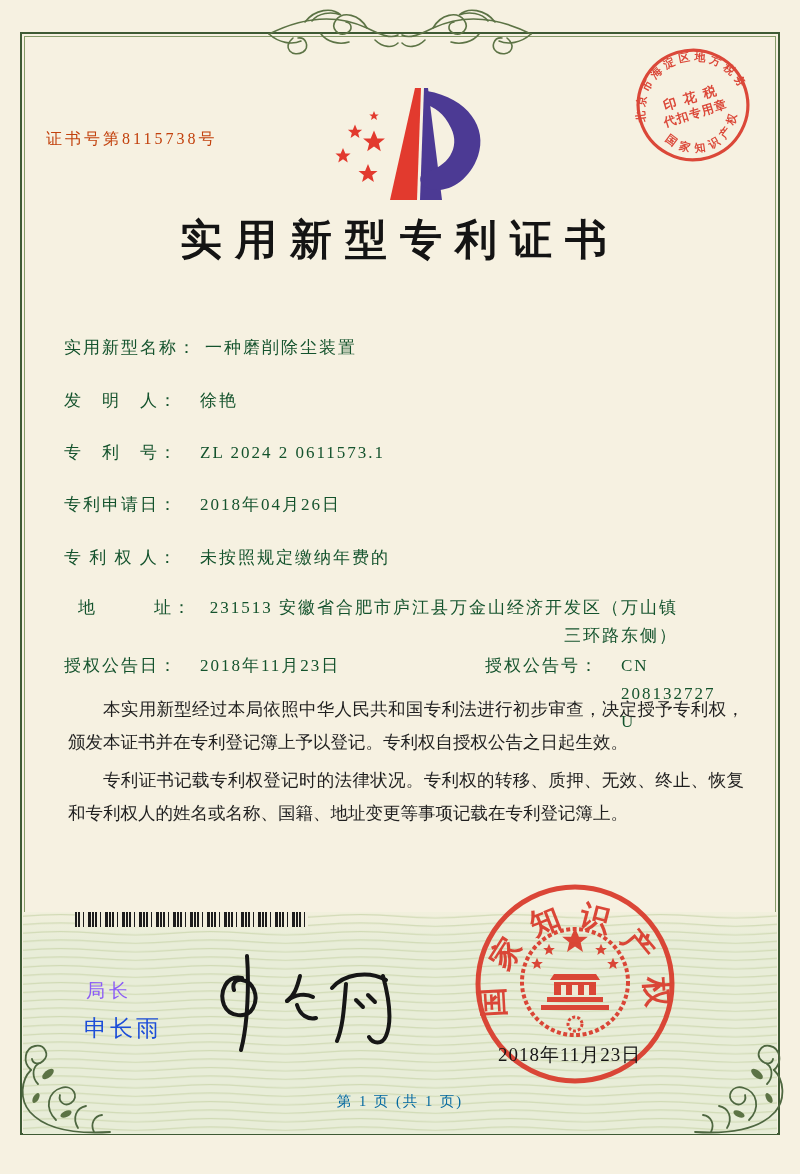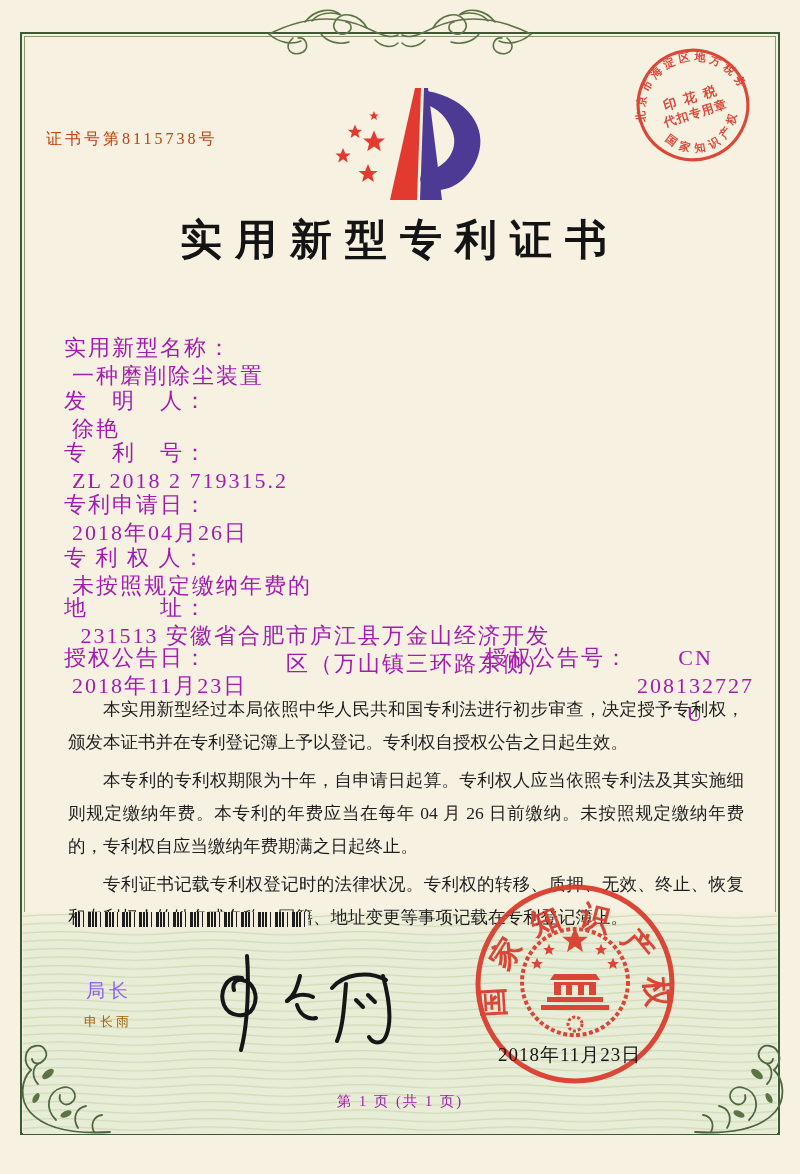--- a/index.html
+++ b/index.html
@@ -36,52 +36,52 @@
     position:absolute;left:634px;top:46px;width:118px;height:118px;
     transform:rotate(-17deg);z-index:3;opacity:.92;
   }
   .title{
     position:absolute;left:0;top:212px;width:100%;text-align:center;
     font-size:42px;font-weight:bold;letter-spacing:13px;color:#141414;z-index:2;
   }
   
   .fields{position:absolute;left:64px;top:332px;width:690px;z-index:2;}
   .frow{position:absolute;left:0;display:flex;align-items:flex-start;
-        font-size:22px;letter-spacing:2px;line-height:28px;color:#a21caf;flex-direction:column;}
+        font-size:17px;letter-spacing:2px;line-height:28px;color:#14532d;}
   .frow .lbl{flex:0 0 auto;min-width:128px;}
   .frow .val{margin-left:8px;}
   .r1{top:2px;}.r2{top:55px;}.r3{top:107px;}.r4{top:159px;}.r5{top:212px;}
-  .r6{top:262px;text-align:right;}.r7{top:312px;text-align:center;}
+  .r6{top:262px;text-align:right;}.r7{top:320px;}
   .r6 .val{max-width:478px;}
   .grant-no{position:absolute;left:421px;top:0;display:flex;}
   
   .bodytext{
     position:absolute;left:63px;top:688px;width:686px;z-index:2;
     font-size:17.5px;line-height:33px;color:#1f1f1f;text-align:justify;
   }
   .bodytext p{margin:5px;text-indent:2em;}
   
   .barcode{
     position:absolute;left:75px;top:912px;width:233px;height:15px;z-index:2;
     background:repeating-linear-gradient(90deg,
       #1d1d1d 0 2px,#f1eedd 2px 3px,#1d1d1d 3px 5px,#f1eedd 5px 8px,
       #1d1d1d 8px 9px,#f1eedd 9px 13px,#1d1d1d 13px 16px,#f1eedd 16px 17px);
   }
   
   .sig-title{position:absolute;left:86px;top:978px;font-size:19px;letter-spacing:4px;z-index:3;color:#8b5cf6;}
-  .sig-name{position:absolute;left:84px;top:1013px;font-size:13px;letter-spacing:3px;z-index:3;color:#a16207;}
+  .sig-name{position:absolute;left:84px;top:1013px;font-size:23px;letter-spacing:3px;z-index:3;color:#1d4ed8;}
   .sig-hand{position:absolute;left:196px;top:948px;z-index:3;}
   .seal{position:absolute;left:470px;top:884px;z-index:3;opacity:.93;}
   .seal-date{
     position:absolute;left:498px;top:1042px;width:170px;z-index:4;
     font-size:19px;letter-spacing:1px;color:#161616;white-space:nowrap;
   }
   .page-footer{
     position:absolute;left:0;top:1092px;width:100%;text-align:center;
-    font-size:14.5px;letter-spacing:2px;color:#a21caf;z-index:3;
+    font-size:14.5px;letter-spacing:2px;color:#0369a1;z-index:3;
   }
   
   .orn-top{position:absolute;left:265px;top:4px;z-index:2;}
   .orn-bl{position:absolute;left:14px;top:1040px;z-index:2;}
   .orn-br{position:absolute;left:691px;top:1040px;z-index:2;transform:scaleX(-1);}
 </style>
 </head>
 <body>
 
 <div class="page">
@@ -190,21 +190,21 @@
     <div class="frow r1">
       <span class="lbl">实用新型名称：</span>
       <span class="val">一种磨削除尘装置</span>
     </div>
     <div class="frow r2">
       <span class="lbl">发　明　人：</span>
       <span class="val">徐艳</span>
     </div>
     <div class="frow r3">
       <span class="lbl">专　利　号：</span>
-      <span class="val">ZL 2018 2 719315.2</span>
+      <span class="val">ZL 2024 2 0611573.1</span>
     </div>
     <div class="frow r4">
       <span class="lbl">专利申请日：</span>
       <span class="val">2018年04月26日</span>
     </div>
     <div class="frow r5">
       <span class="lbl">专 利 权 人：</span>
       <span class="val">未按照规定缴纳年费的</span>
     </div>
     <div class="frow r6">
@@ -216,21 +216,20 @@
       <span class="val">2018年11月23日</span>
       <span class="grant-no">
         <span class="lbl">授权公告号：</span>
         <span class="val">CN 208132727 U</span>
       </span>
     </div>
   </div>
 
   <div class="bodytext">
     <p>本实用新型经过本局依照中华人民共和国专利法进行初步审查，决定授予专利权，颁发本证书并在专利登记簿上予以登记。专利权自授权公告之日起生效。</p>
-    <p>本专利的专利权期限为十年，自申请日起算。专利权人应当依照专利法及其实施细则规定缴纳年费。本专利的年费应当在每年 04 月 26 日前缴纳。未按照规定缴纳年费的，专利权自应当缴纳年费期满之日起终止。</p>
     <p>专利证书记载专利权登记时的法律状况。专利权的转移、质押、无效、终止、恢复和专利权人的姓名或名称、国籍、地址变更等事项记载在专利登记簿上。</p>
   </div>
 
   <div class="barcode"></div>
 
   <div class="sig-title">局长</div>
   <div class="sig-name">申长雨</div>
   <svg class="sig-hand" width="215" height="108" viewBox="0 0 215 108">
     <g stroke="#161616" stroke-width="4" fill="none" stroke-linecap="round" stroke-linejoin="round">
       <path d="M46,30 C30,27 23,44 28,57 C33,69 51,71 57,60 C63,49 58,34 46,32 C39,31 36,36 38,42"></path>

